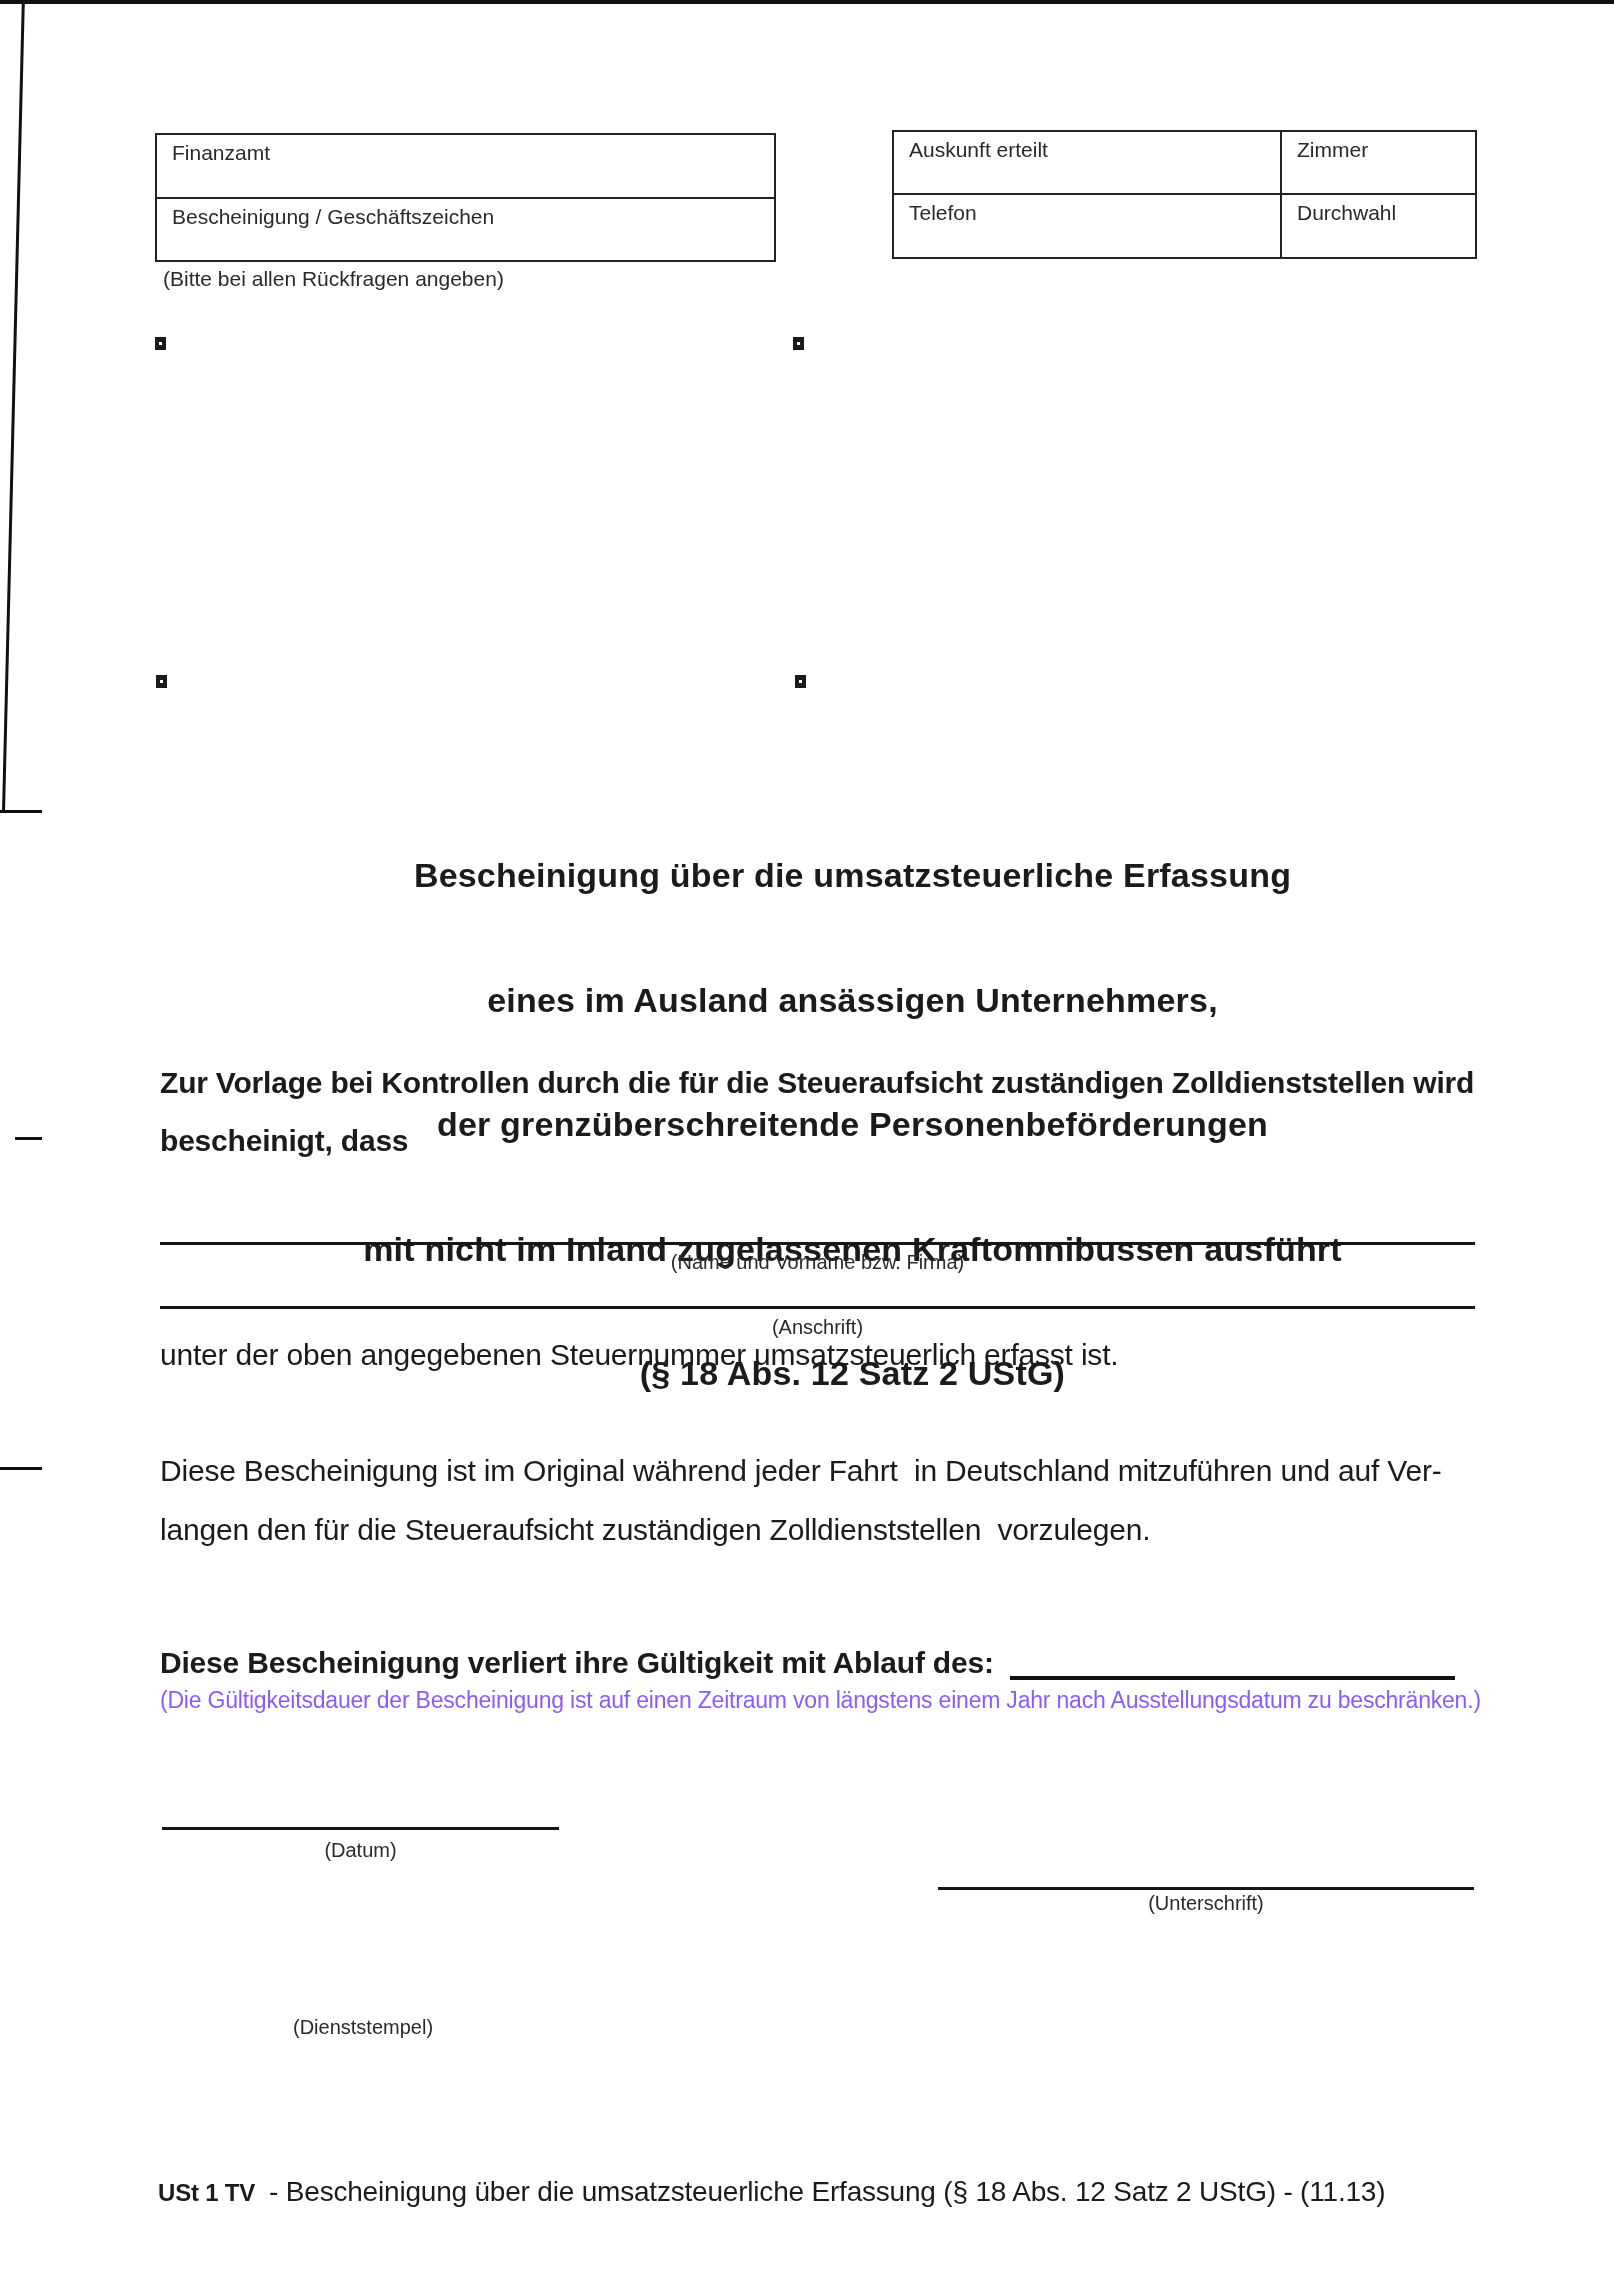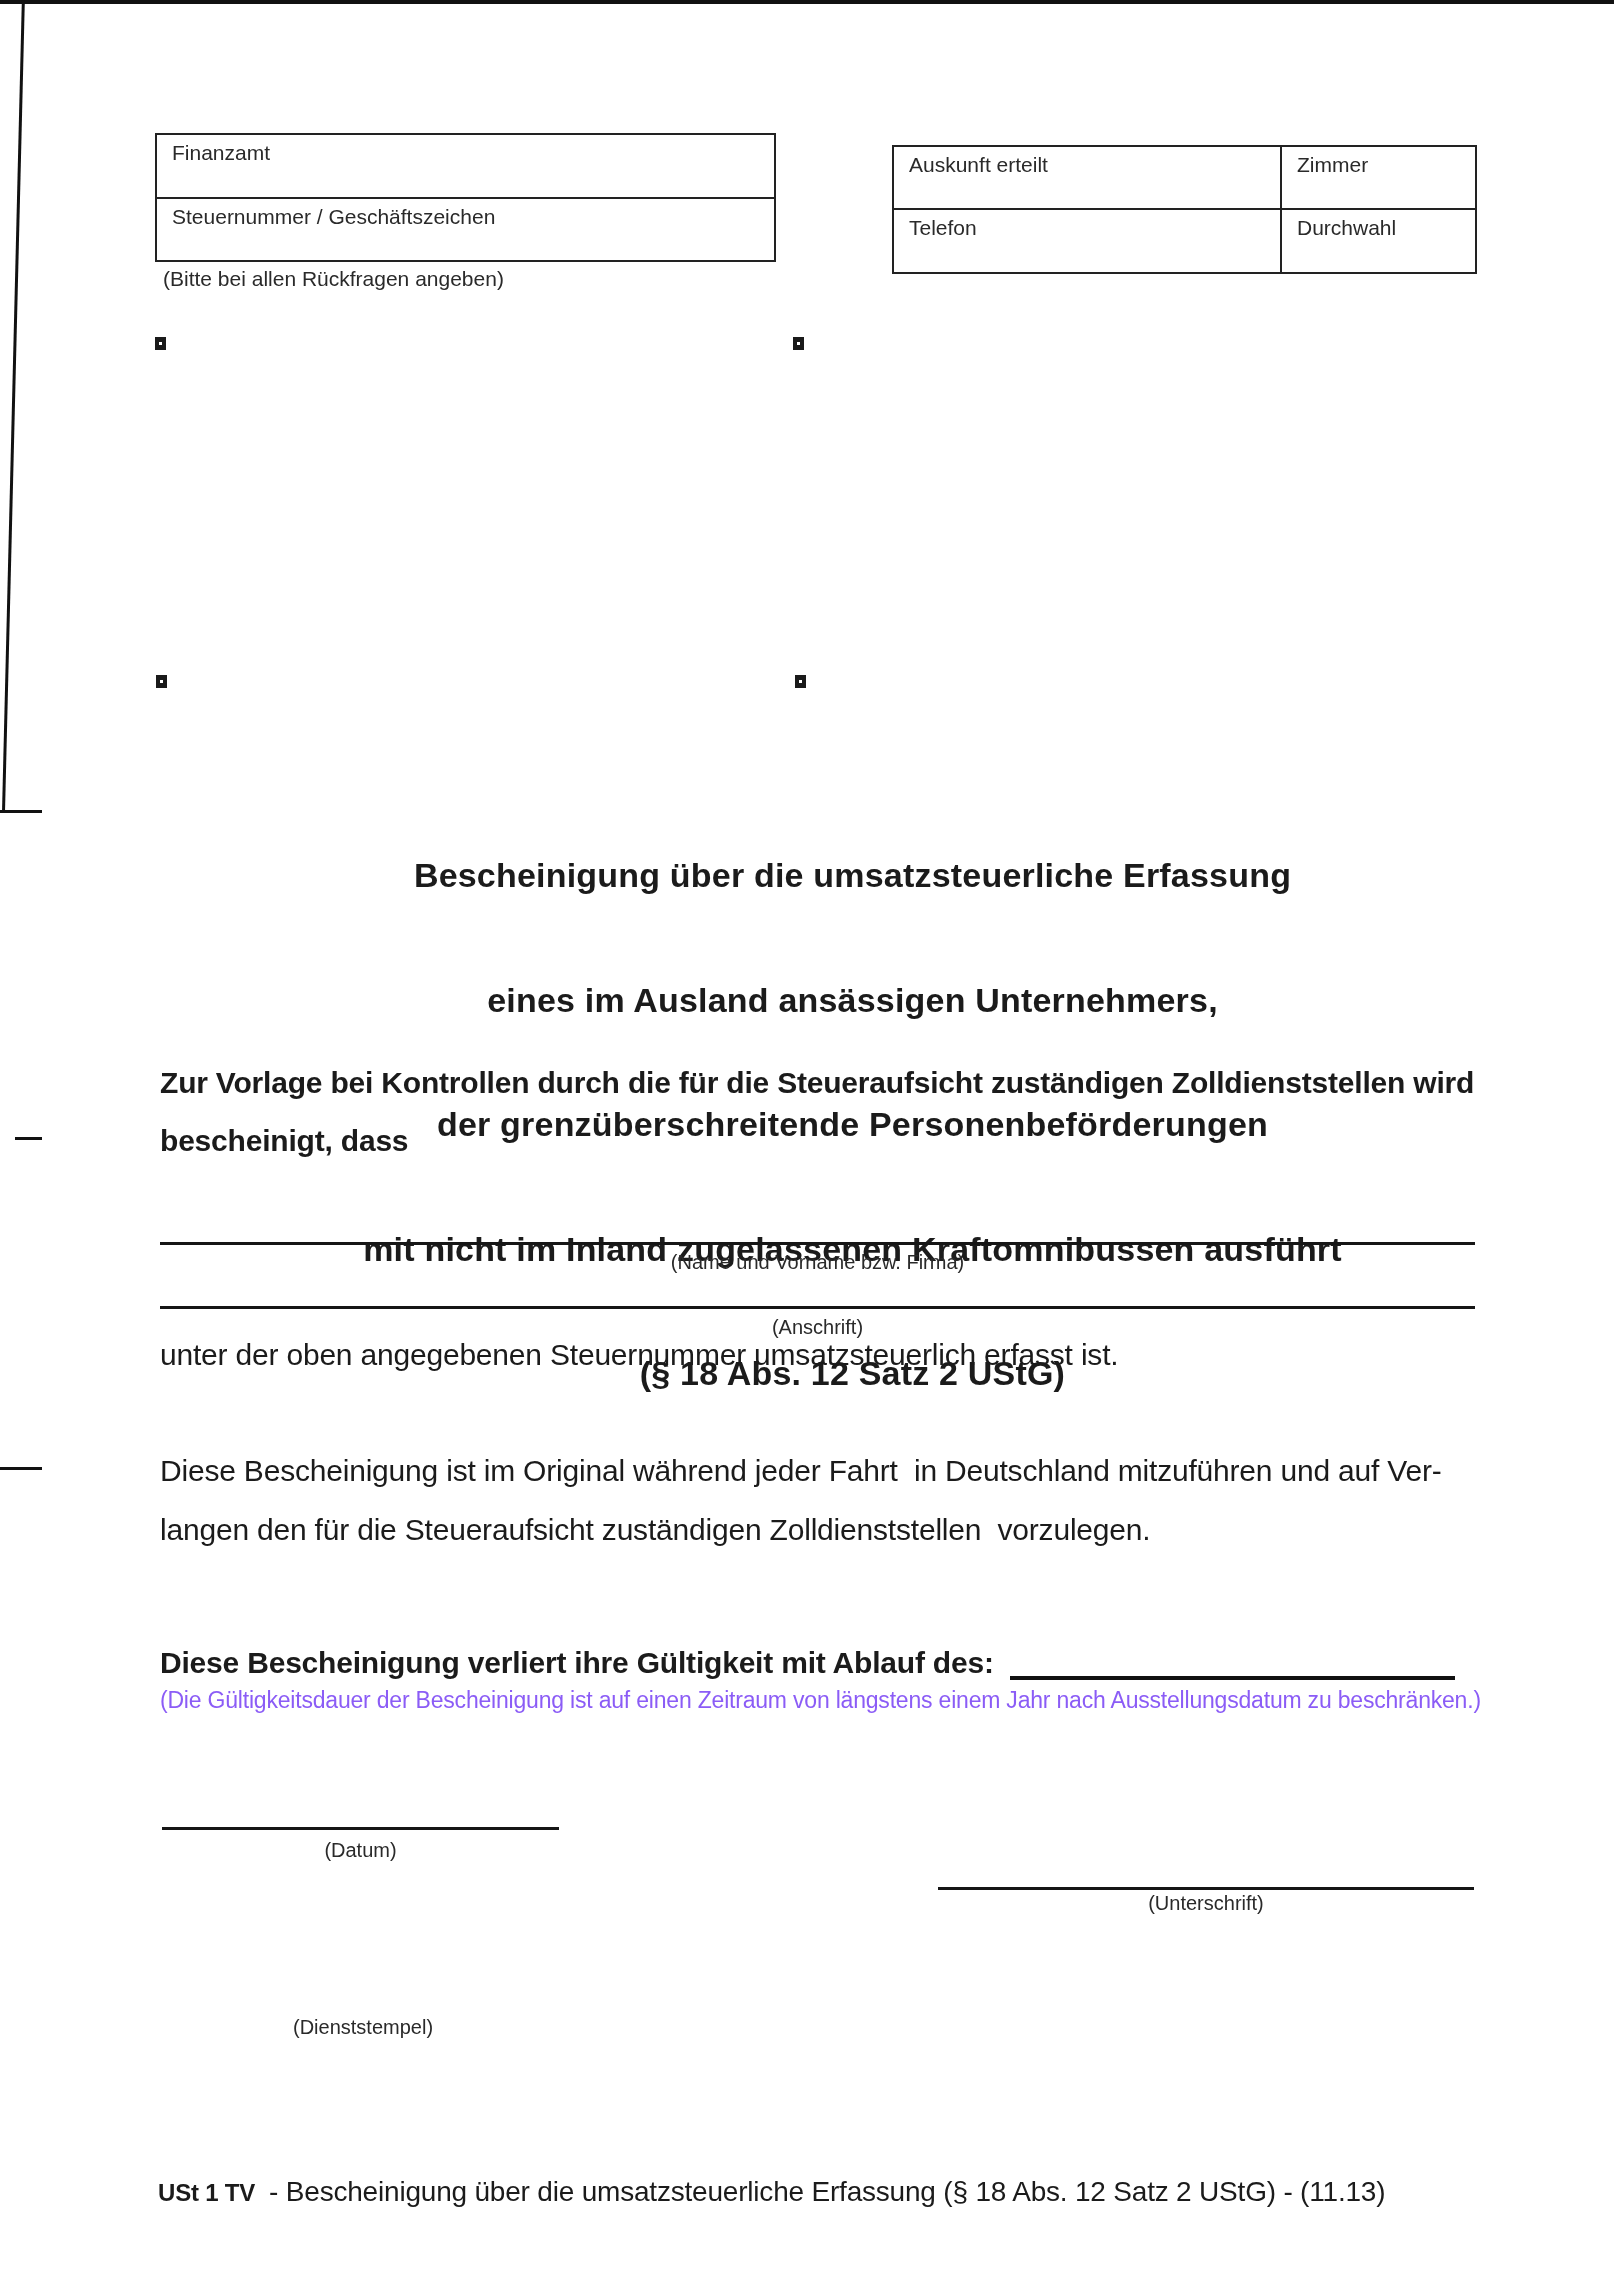--- a/index.html
+++ b/index.html
@@ -69,26 +69,26 @@
   <div class="abs fold-mark" style="left:0;   top:810px;  width:42px;"></div>
   <div class="abs fold-mark" style="left:15px; top:1137px; width:27px;"></div>
   <div class="abs fold-mark" style="left:0;   top:1467px; width:42px;"></div>
 
   <div class="abs hbox" style="left:155px; top:133px; width:621px; height:129px;">
     <div class="cell" style="left:0; top:0; width:617px; height:62px;">
       <div class="cell-label">Finanzamt</div>
     </div>
     <div class="hdiv" style="left:0; top:62px; width:617px; height:2px;"></div>
     <div class="cell" style="left:0; top:64px; width:617px; height:61px;">
-      <div class="cell-label">Steuernummer / Geschäftszeichen</div>
+      <div class="cell-label">Bescheinigung / Geschäftszeichen</div>
     </div>
   </div>
   <div class="abs small-note" style="left:163px; top:267px;">(Bitte bei allen Rückfragen angeben)</div>
 
-  <div class="abs hbox" style="left:892px; top:145px; width:585px; height:129px;">
+  <div class="abs hbox" style="left:892px; top:130px; width:585px; height:129px;">
     <div class="cell" style="left:0; top:0; width:386px; height:61px;">
       <div class="cell-label">Auskunft erteilt</div>
     </div>
     <div class="cell" style="left:388px; top:0; width:193px; height:61px;">
       <div class="cell-label">Zimmer</div>
     </div>
     <div class="hdiv" style="left:0; top:61px; width:581px; height:2px;"></div>
     <div class="hdiv" style="left:386px; top:0; width:2px; height:125px;"></div>
     <div class="cell" style="left:0; top:63px; width:386px; height:62px;">
       <div class="cell-label">Telefon</div>

